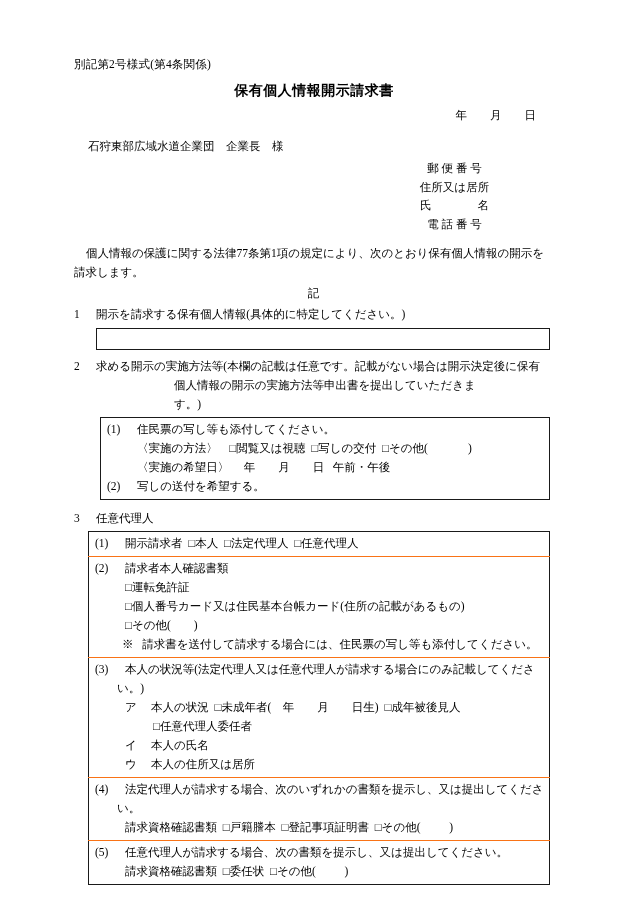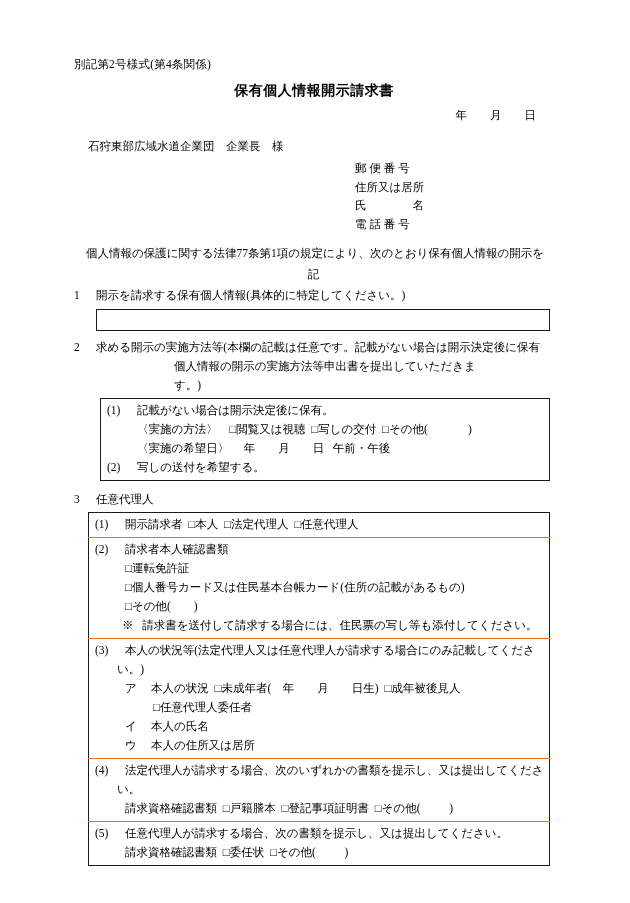--- a/index.html
+++ b/index.html
@@ -49,21 +49,21 @@
     margin-top: 12px;
     padding-left: 14px;
     font-size: 11.5px;
   }
 
   .applicant-block {
     margin-top: 3px;
     padding-left: 281px;
     font-size: 11.5px;
   }
-  .applicant-block .ln { line-height: 18.5px; }
+  .applicant-block .ln { line-height: 18.5px; text-align: center; }
 
   .t-body {
     margin-top: 11px;
     font-size: 11.5px;
     line-height: 19px;
   }
   .t-body .indent1 { text-indent: 12px; }
   .t-ki {
     text-align: center;
     font-size: 11.5px;
@@ -153,20 +153,21 @@
 
     <div class="applicant-block">
       <div class="ln">郵 便 番 号</div>
       <div class="ln">住所又は居所</div>
       <div class="ln">氏　　　　名</div>
       <div class="ln">電 話 番 号</div>
     </div>
 
     <div class="t-body">
       <div class="ln indent1">個人情報の保護に関する法律77条第1項の規定により、次のとおり保有個人情報の開示を</div>
+      <div class="ln">請求します。</div>
     </div>
 
     <div class="t-ki ln">記</div>
 
     <div class="item" style="margin-top:2px;">
       <span class="item-num ln">1</span>
       <div class="item-body ln">開示を請求する保有個人情報(具体的に特定してください。)</div>
     </div>
     <div class="inputbox" title=""></div>
 
@@ -176,21 +177,21 @@
         <div class="ln">求める開示の実施方法等(本欄の記載は任意です。記載がない場合は開示決定後に保有</div>
         <div class="ln hang">個人情報の開示の実施方法等申出書を提出していただきま</div>
         <div class="ln hang">す。)</div>
       </div>
     </div>
 
     <table class="tbl box-a">
       <tbody>
           <tr>
         <td>
-          <div class="ln"><span class="rowlabel">(1)</span><span>記載がない場合は開示決定後に保有。</span></div>
+          <div class="ln"><span class="rowlabel">(1)</span><span>住民票の写し等も添付してください。</span></div>
 
           <div class="ln sub-indent"><span>〈実施の方法〉</span><span>&nbsp;&nbsp;&nbsp;&nbsp;</span><span class="nowrap"><span>□</span><span>閲覧又は視聴</span></span><span>&nbsp;&nbsp;</span><span class="nowrap"><span>□</span><span>写しの交付</span></span><span>&nbsp;&nbsp;</span><span class="nowrap"><span>□</span><span>その他(</span></span><span>&nbsp;&nbsp;&nbsp;&nbsp;&nbsp;&nbsp;&nbsp;&nbsp;&nbsp;&nbsp;&nbsp;&nbsp;&nbsp;&nbsp;</span><span>)</span></div>
 
           <div class="ln sub-indent"><span>〈実施の希望日〉</span><span>&nbsp;&nbsp;&nbsp;&nbsp;&nbsp;</span><span>年        月        日</span><span>&nbsp;&nbsp;&nbsp;</span><span>午前・午後</span></div>
 
           <div class="ln"><span class="rowlabel">(2)</span><span>写しの送付を希望する。</span></div>
         </td>
       </tr>
     </tbody>
       </table>

